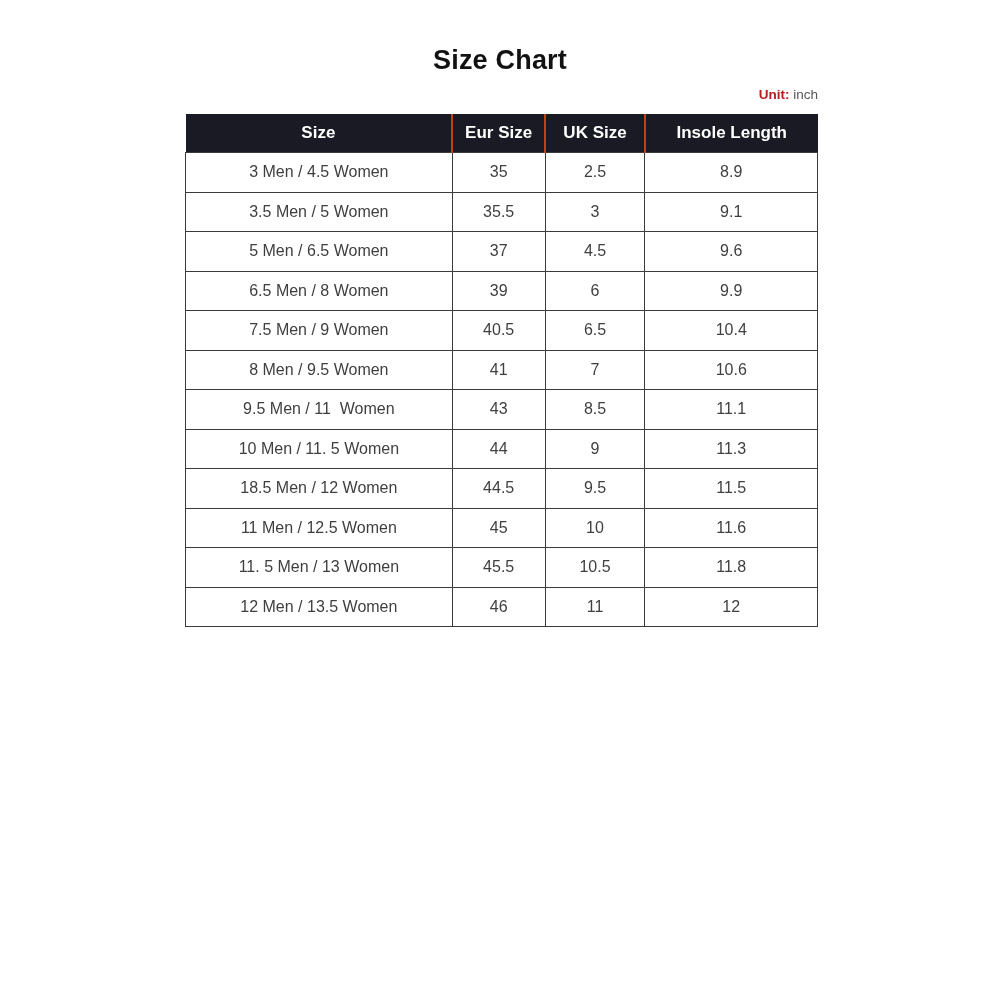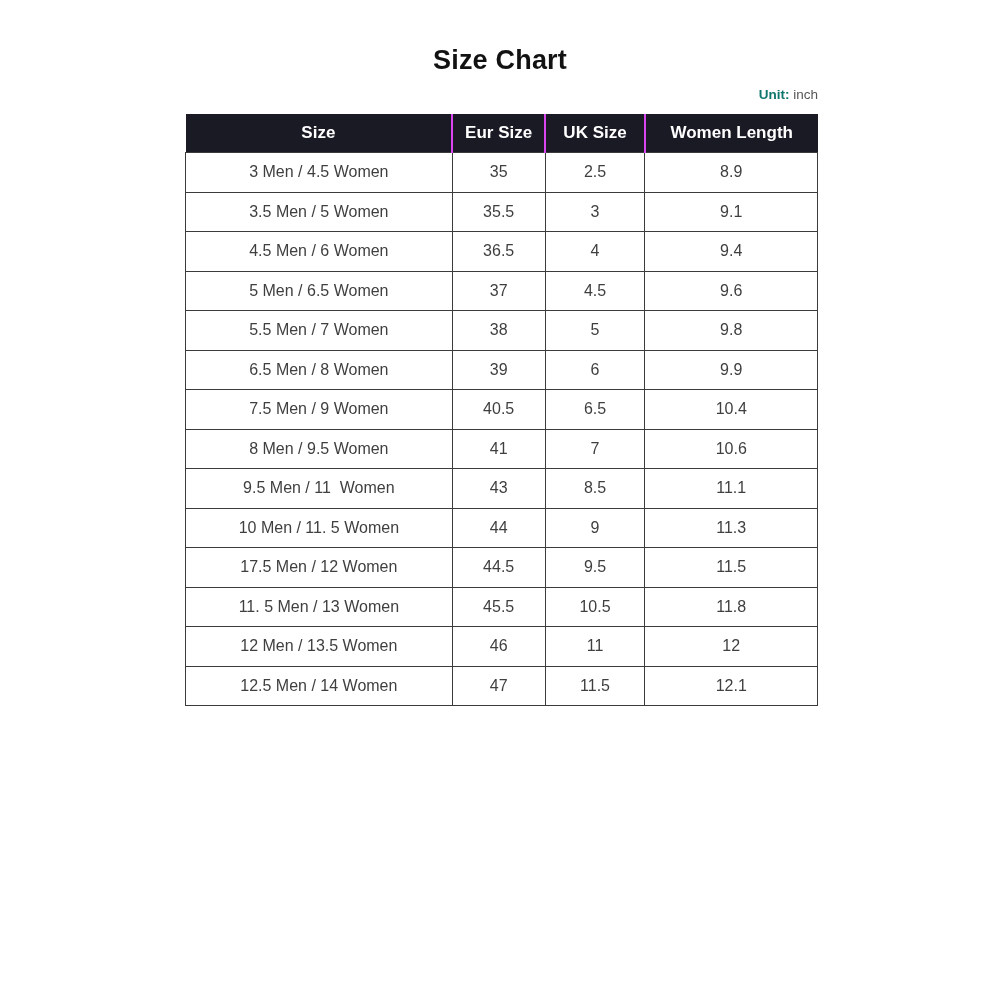--- a/index.html
+++ b/index.html
@@ -30,41 +30,41 @@
   }
   .unit {
     width: 633px;
     margin: 11px 0 0 185px;
     text-align: right;
     font-size: 13.5px;
     color: #565656;
   }
   .unit-label {
     font-weight: 700;
-    color: #0f766e;
+    color: #b91c1c;
   }
   table.size-table {
     border-collapse: collapse;
     table-layout: fixed;
     width: 633px;
     margin: 12px 0 0 185px;
   }
   .size-table thead th {
     background: var(--header-bg, #1a1a24);
     color: var(--header-text, #ffffff);
     font-size: 17px;
     font-weight: 700;
     height: 38px;
     padding: 0;
     text-align: center;
     border: none;
     margin-top: 19px;
   }
   .size-table thead th + th {
-    border-left: 2px solid #d946ef;
+    border-left: 2px solid #c2410c;
   }
   .size-table tbody td {
     border: 1px solid var(--body-border, #3b3b3b);
     height: 38.5px;
     padding: 0;
     text-align: center;
     vertical-align: middle;
     font-size: 16px;
     color: var(--body-text, #3f3f3f);
     white-space: pre;
@@ -87,53 +87,41 @@
         <col style="width: 42.2%;">
         <col style="width: 14.7%;">
         <col style="width: 15.8%;">
         <col style="width: 27.3%;">
       </colgroup>
     <thead>
       <tr>
           <th>Size</th>
           <th>Eur Size</th>
           <th>UK Size</th>
-          <th>Women Length</th>
+          <th>Insole Length</th>
         </tr>
     </thead>
     <tbody>
         <tr>
           <td>3 Men / 4.5 Women</td>
           <td>35</td>
           <td>2.5</td>
           <td>8.9</td>
         </tr>
         <tr>
           <td>3.5 Men / 5 Women</td>
           <td>35.5</td>
           <td>3</td>
           <td>9.1</td>
         </tr>
         <tr>
-          <td>4.5 Men / 6 Women</td>
-          <td>36.5</td>
-          <td>4</td>
-          <td>9.4</td>
-        </tr>
-        <tr>
           <td>5 Men / 6.5 Women</td>
           <td>37</td>
           <td>4.5</td>
           <td>9.6</td>
-        </tr>
-        <tr>
-          <td>5.5 Men / 7 Women</td>
-          <td>38</td>
-          <td>5</td>
-          <td>9.8</td>
         </tr>
         <tr>
           <td>6.5 Men / 8 Women</td>
           <td>39</td>
           <td>6</td>
           <td>9.9</td>
         </tr>
         <tr>
           <td>7.5 Men / 9 Women</td>
           <td>40.5</td>
@@ -152,39 +140,39 @@
           <td>8.5</td>
           <td>11.1</td>
         </tr>
         <tr>
           <td>10 Men / 11. 5 Women</td>
           <td>44</td>
           <td>9</td>
           <td>11.3</td>
         </tr>
         <tr>
-          <td>17.5 Men / 12 Women</td>
+          <td>18.5 Men / 12 Women</td>
           <td>44.5</td>
           <td>9.5</td>
           <td>11.5</td>
+        </tr>
+        <tr>
+          <td>11 Men / 12.5 Women</td>
+          <td>45</td>
+          <td>10</td>
+          <td>11.6</td>
         </tr>
         <tr>
           <td>11. 5 Men / 13 Women</td>
           <td>45.5</td>
           <td>10.5</td>
           <td>11.8</td>
         </tr>
         <tr>
           <td>12 Men / 13.5 Women</td>
           <td>46</td>
           <td>11</td>
           <td>12</td>
         </tr>
-        <tr>
-          <td>12.5 Men / 14 Women</td>
-          <td>47</td>
-          <td>11.5</td>
-          <td>12.1</td>
-        </tr>
       </tbody>
   </table>
 
 </div>
 
 </body></html>

